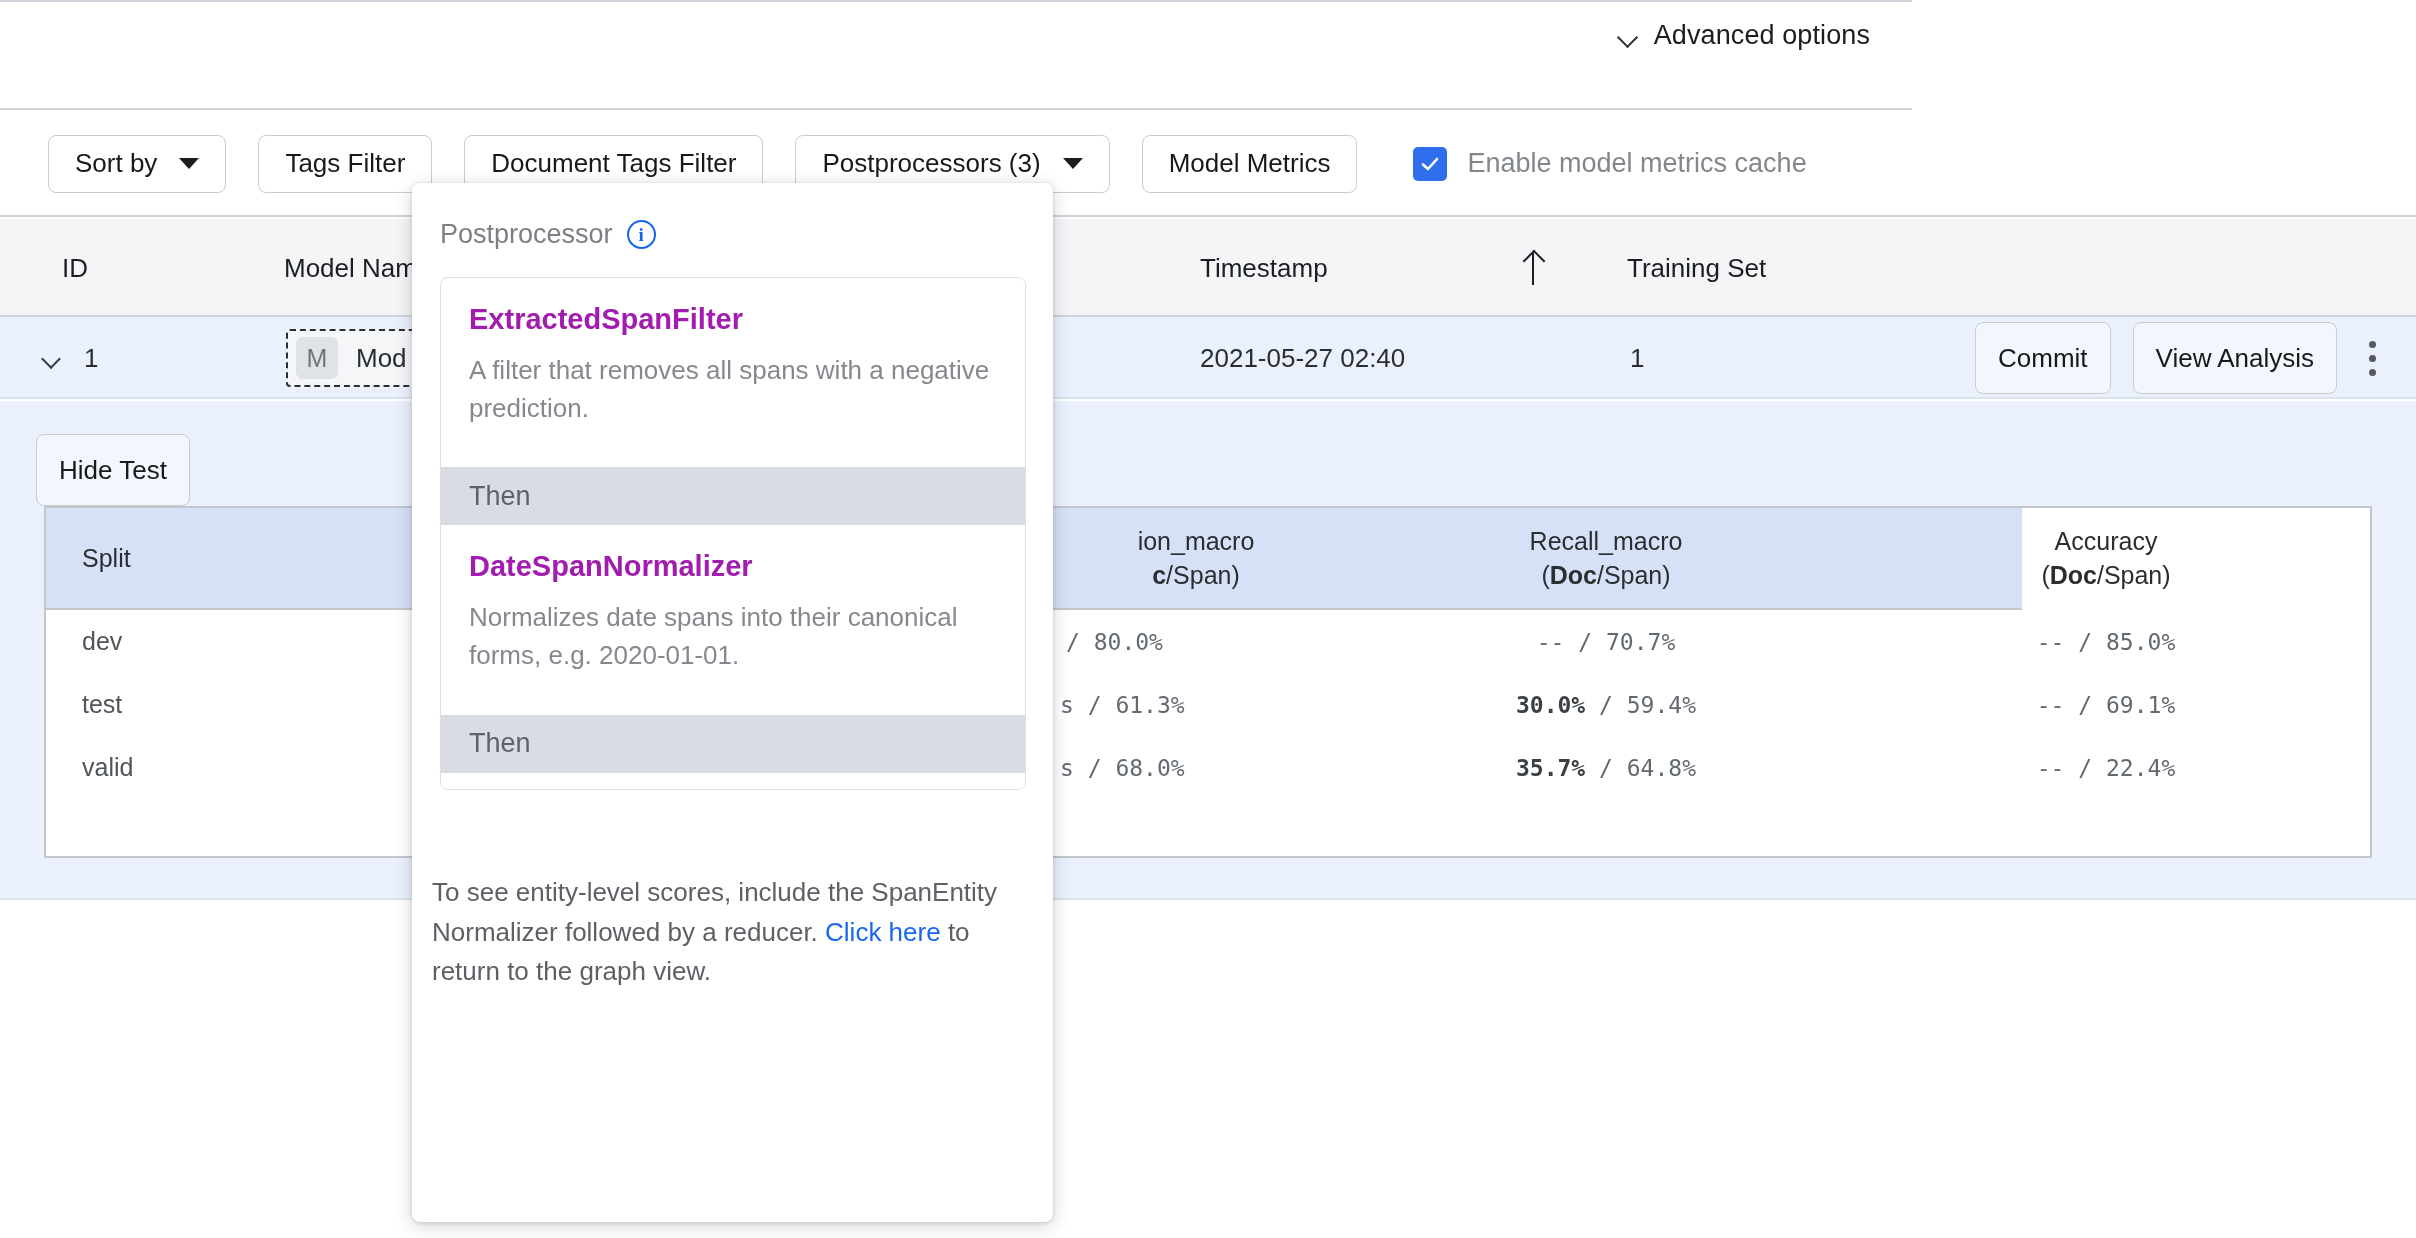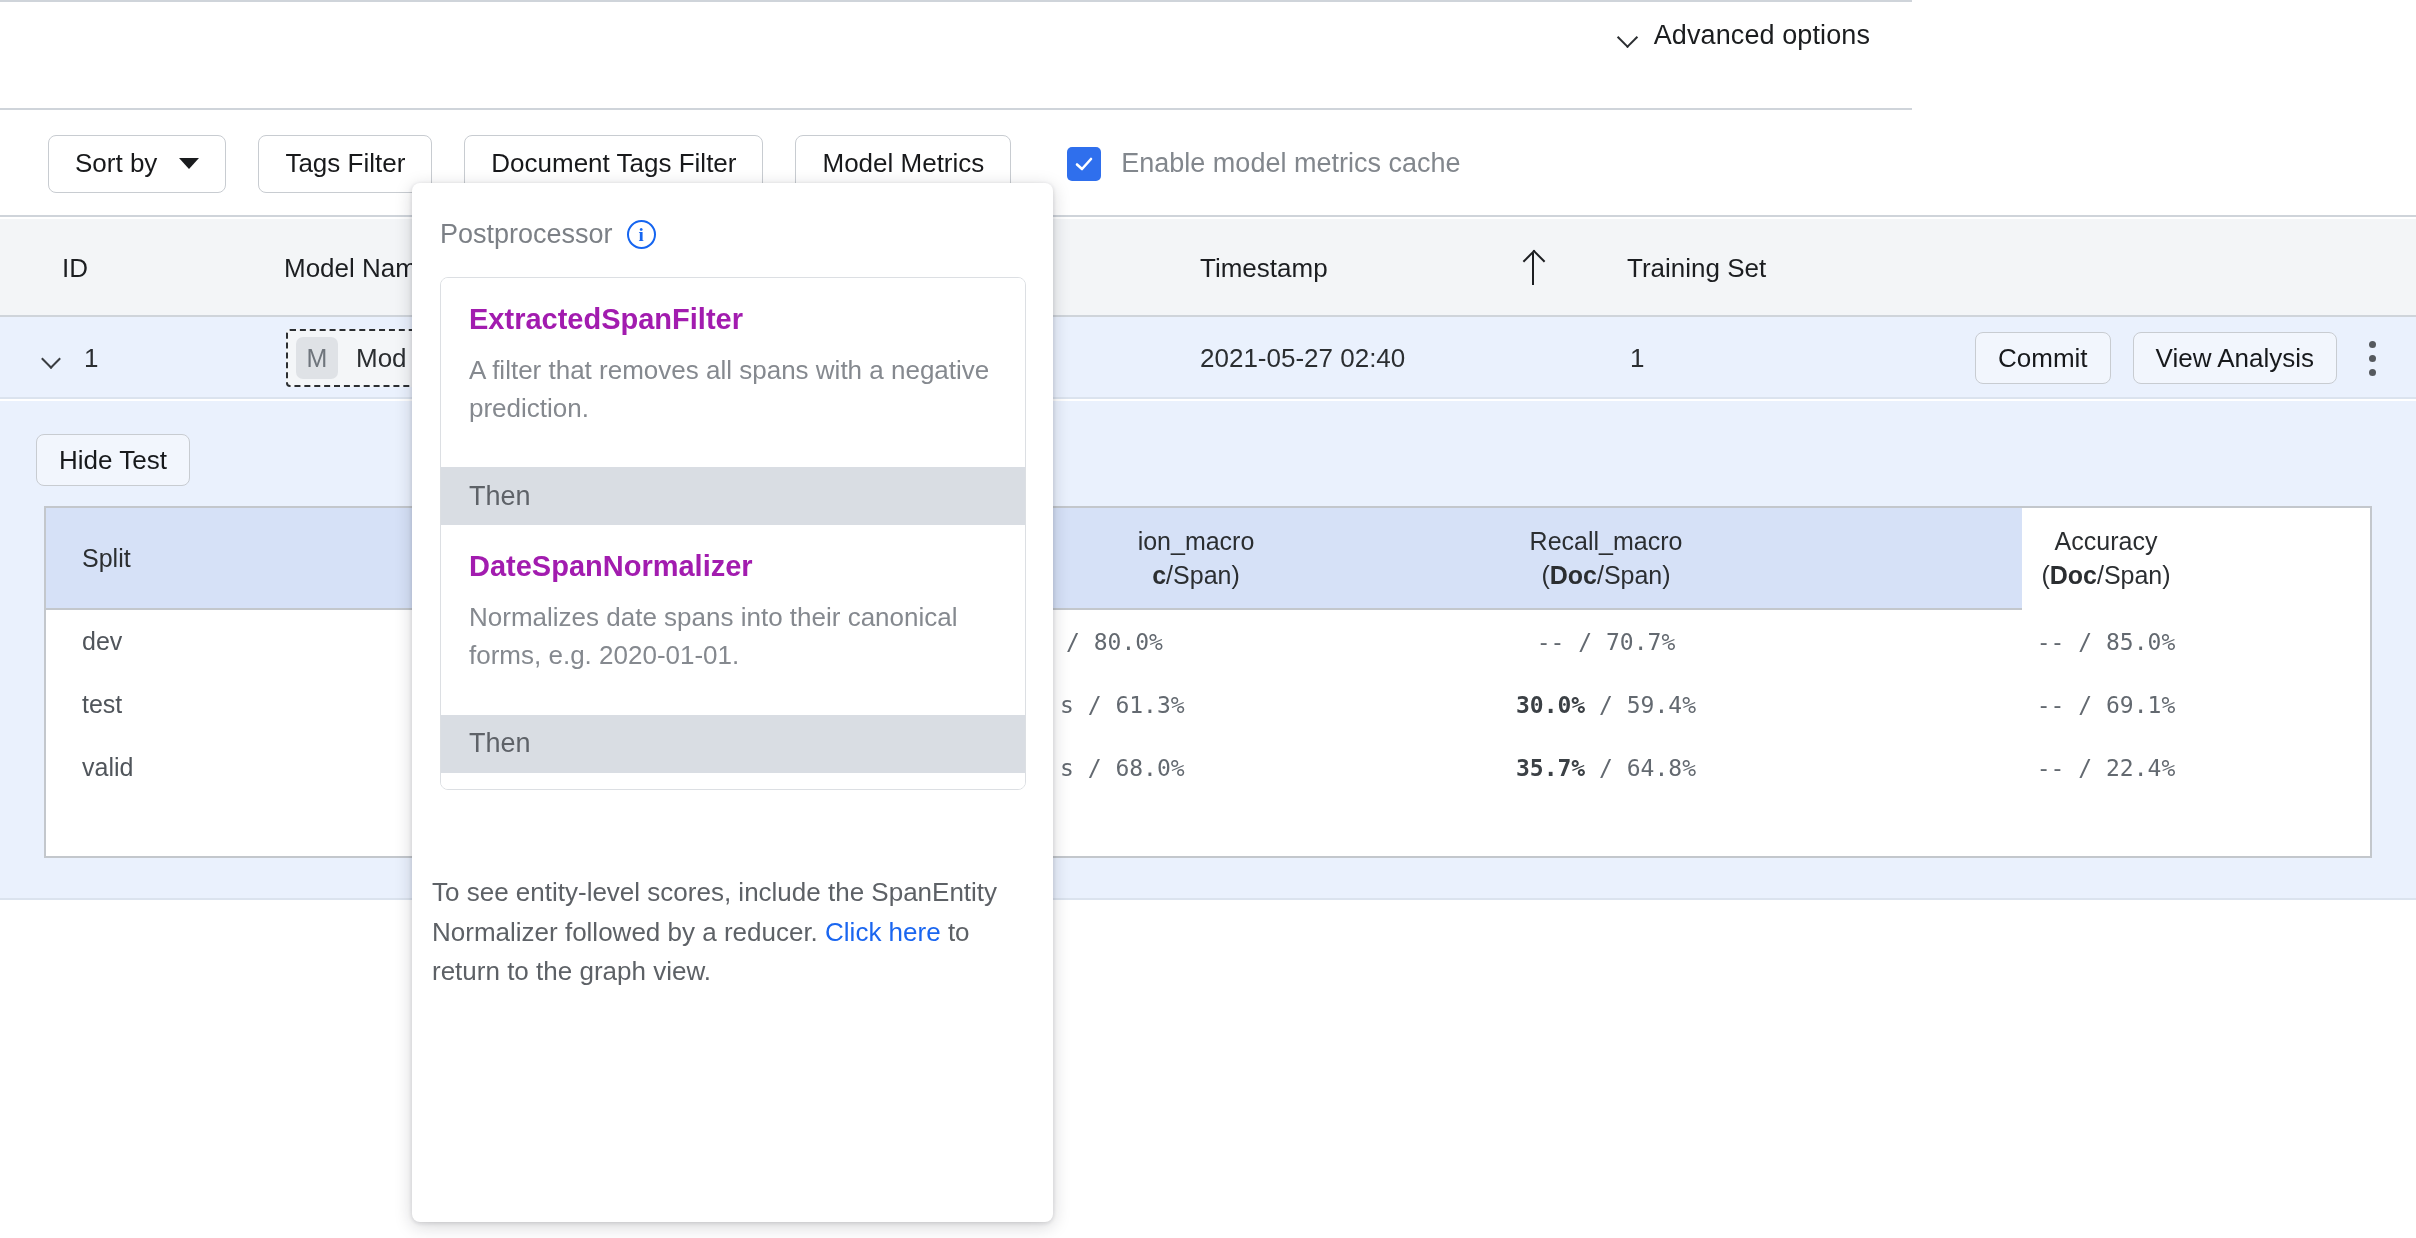--- a/index.html
+++ b/index.html
@@ -104,21 +104,21 @@
     display:flex; align-items:center; gap: 18px;
     border: 2px dashed #2b2e31; border-radius: 4px;
     padding: 6px 14px 6px 8px; background:#f4f6f8;
   }
   .avatar {
     width: 42px; height: 42px; border-radius: 7px; background:#dfe2e6;
     display:flex; align-items:center; justify-content:center;
     color:#6f757c; font-size: 25px;
   }
   .ghost-btn {
-    height: 52px; padding: 0 22px; border:1.6px solid #c8ccd1; border-radius: 8px;
+    height: 72px; padding: 0 22px; border:1.6px solid #c8ccd1; border-radius: 8px;
     background:#f2f6fd; color:#17191c; font-size: 26px; cursor:pointer;
     font-family:"Liberation Sans", sans-serif; display:inline-flex; align-items:center;
     white-space: nowrap;
   }
   .kebab { width: 10px; display:flex; flex-direction:column; gap:7px; align-items:center; cursor:pointer;}
   .kebab i { width: 7px; height: 7px; border-radius:50%; background:#55595e; display:block;}
 
   
   .expanded {
     position:absolute; left:0; top: 401px; width: 2416px; height: 499px;
@@ -198,20 +198,24 @@
       <span>Sort by</span>
       <span class="caret"></span>
     </button>
     <button class="pill">
       <span>Tags Filter</span>
     </button>
     <button class="pill">
       <span>Document Tags Filter</span>
     </button>
     <button class="pill">
+      <span>Postprocessors (3)</span>
+      <span class="caret"></span>
+    </button>
+    <button class="pill">
       <span>Model Metrics</span>
     </button>
     <div class="cache-wrap">
       <span class="checkbox">
         <svg width="22" height="22" viewBox="0 0 22 22">
             <path d="M4 11.5 L9 16 L18 6" fill="none" stroke="#ffffff" stroke-width="2.6" stroke-linecap="round" stroke-linejoin="round"></path>
           </svg>
       </span>
       <span class="cache-label">Enable model metrics cache</span>
     </div>

